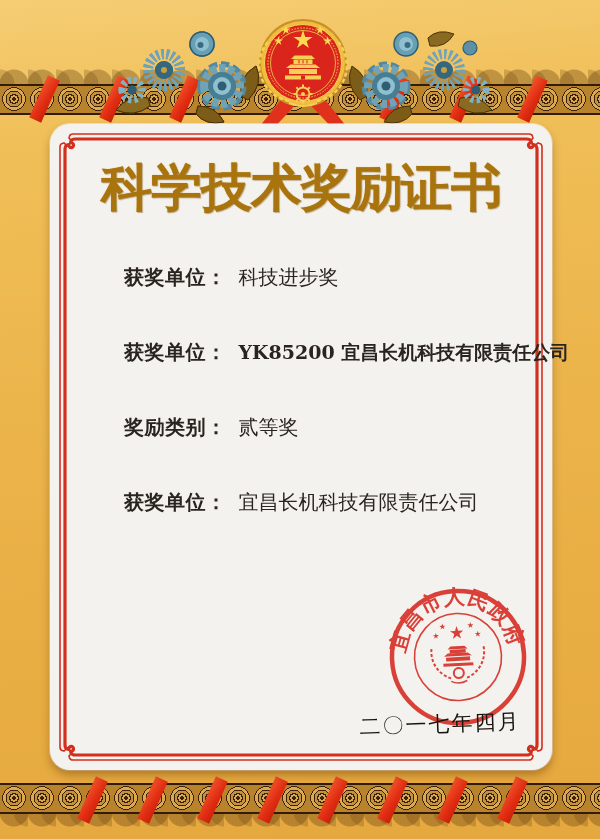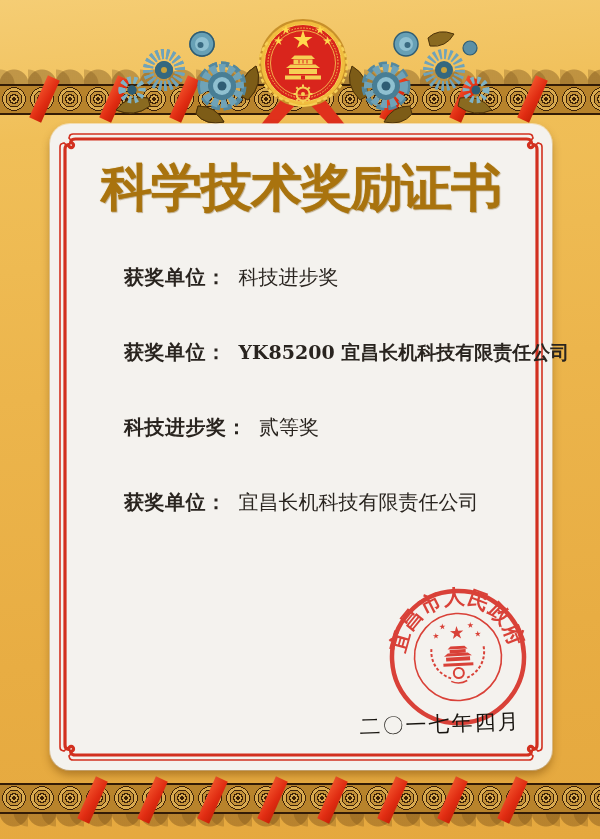--- a/index.html
+++ b/index.html
@@ -226,21 +226,21 @@
 
     <div class="field f1">
       <span class="f-label">获奖单位：</span>
       <span class="f-value">科技进步奖</span>
     </div>
     <div class="field f2">
       <span class="f-label">获奖单位：</span>
       <span class="f-value">YK85200 宜昌长机科技有限责任公司</span>
     </div>
     <div class="field f3">
-      <span class="f-label">科技进步奖：</span>
+      <span class="f-label">奖励类别：</span>
       <span class="f-value">贰等奖</span>
     </div>
     <div class="field f4">
       <span class="f-label">获奖单位：</span>
       <span class="f-value">宜昌长机科技有限责任公司</span>
     </div>
 
     <svg class="seal" viewBox="0 0 146 146">
       <defs>
         <path id="sealarc" d="M 20.8 63.8 A 53 53 0 0 1 125.2 63.8" fill="none"></path>

